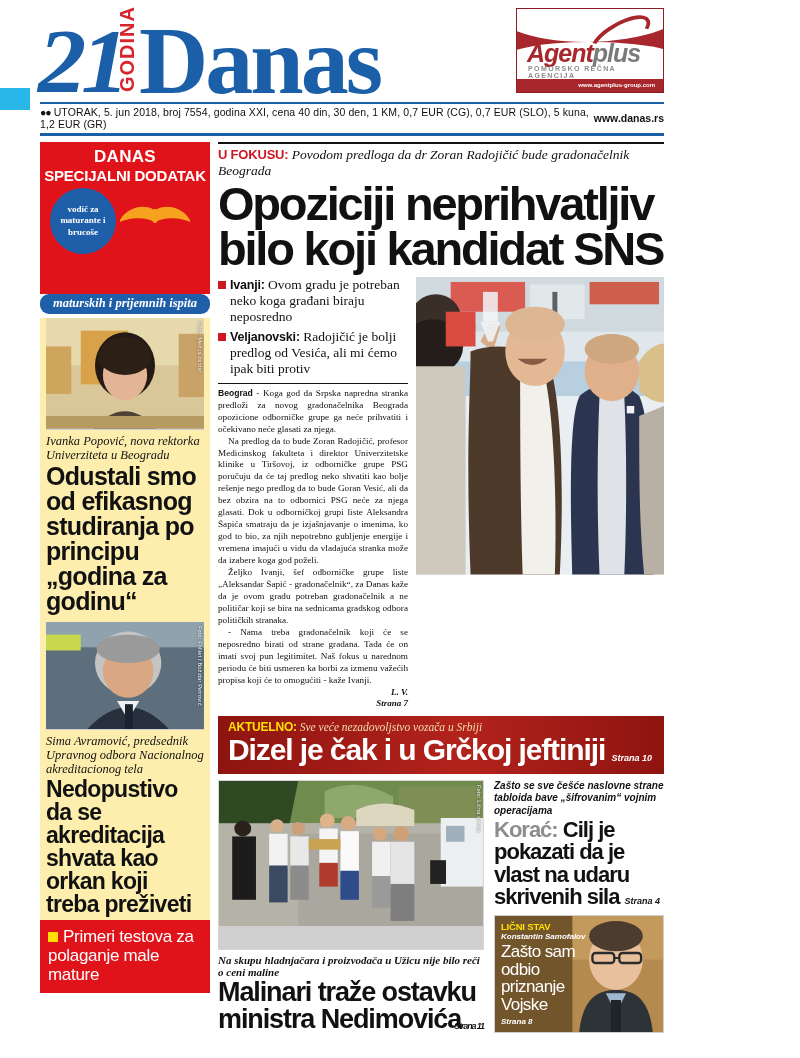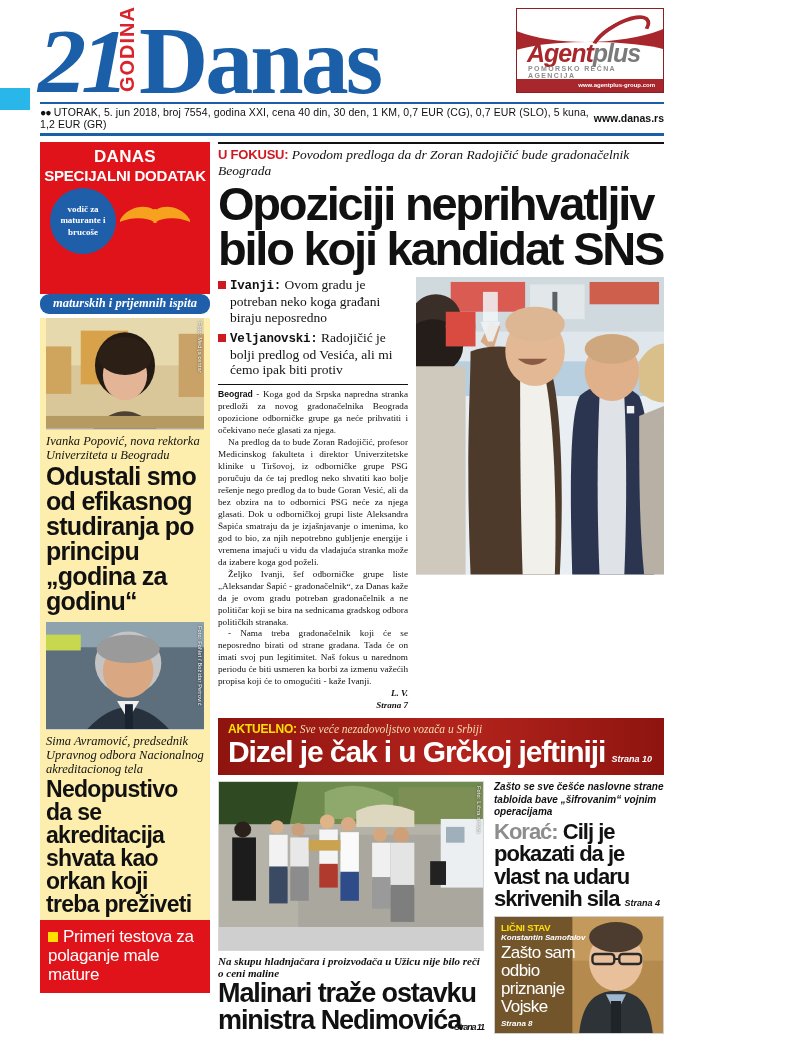--- a/index.html
+++ b/index.html
@@ -201,21 +201,21 @@
   .lede-left { width: 190px; flex: 0 0 190px; }
   .bullets { margin-bottom: 6px; }
   .bullet {
     font-family: "Liberation Serif", serif; font-size: 13.5px; line-height: 1.18;
     color: #111; margin-bottom: 4px; padding-left: 12px; position: relative;
   }
   .bullet:before {
     content: ""; position: absolute; left: 0; top: 4px;
     width: 8px; height: 8px; background: #cf1822;
   }
-  .bullet b { font-family: Liberation Mono, monospace; font-size: 12.5px; letter-spacing: -.2px; }
+  .bullet b { font-family: Liberation Sans, sans-serif; font-size: 12.5px; letter-spacing: -.2px; }
   .rule-thin { border-top: 1px solid #111; margin: 4px 0 4px 0; }
   .body-text {
     font-family: "Liberation Serif", serif;
     font-size: 9.2px; line-height: 1.3; color: #111;
     text-align: justify; hyphens: auto;
   }
   .body-text p { text-indent: 10px; margin-bottom: 0; }
   .body-text p.first { text-indent: 0; }
   .body-text b.city { font-family: "Liberation Sans", sans-serif; font-size: 8.6px; }
   .sig { text-align: right; font-style: italic; font-weight: bold; font-size: 9px; }

